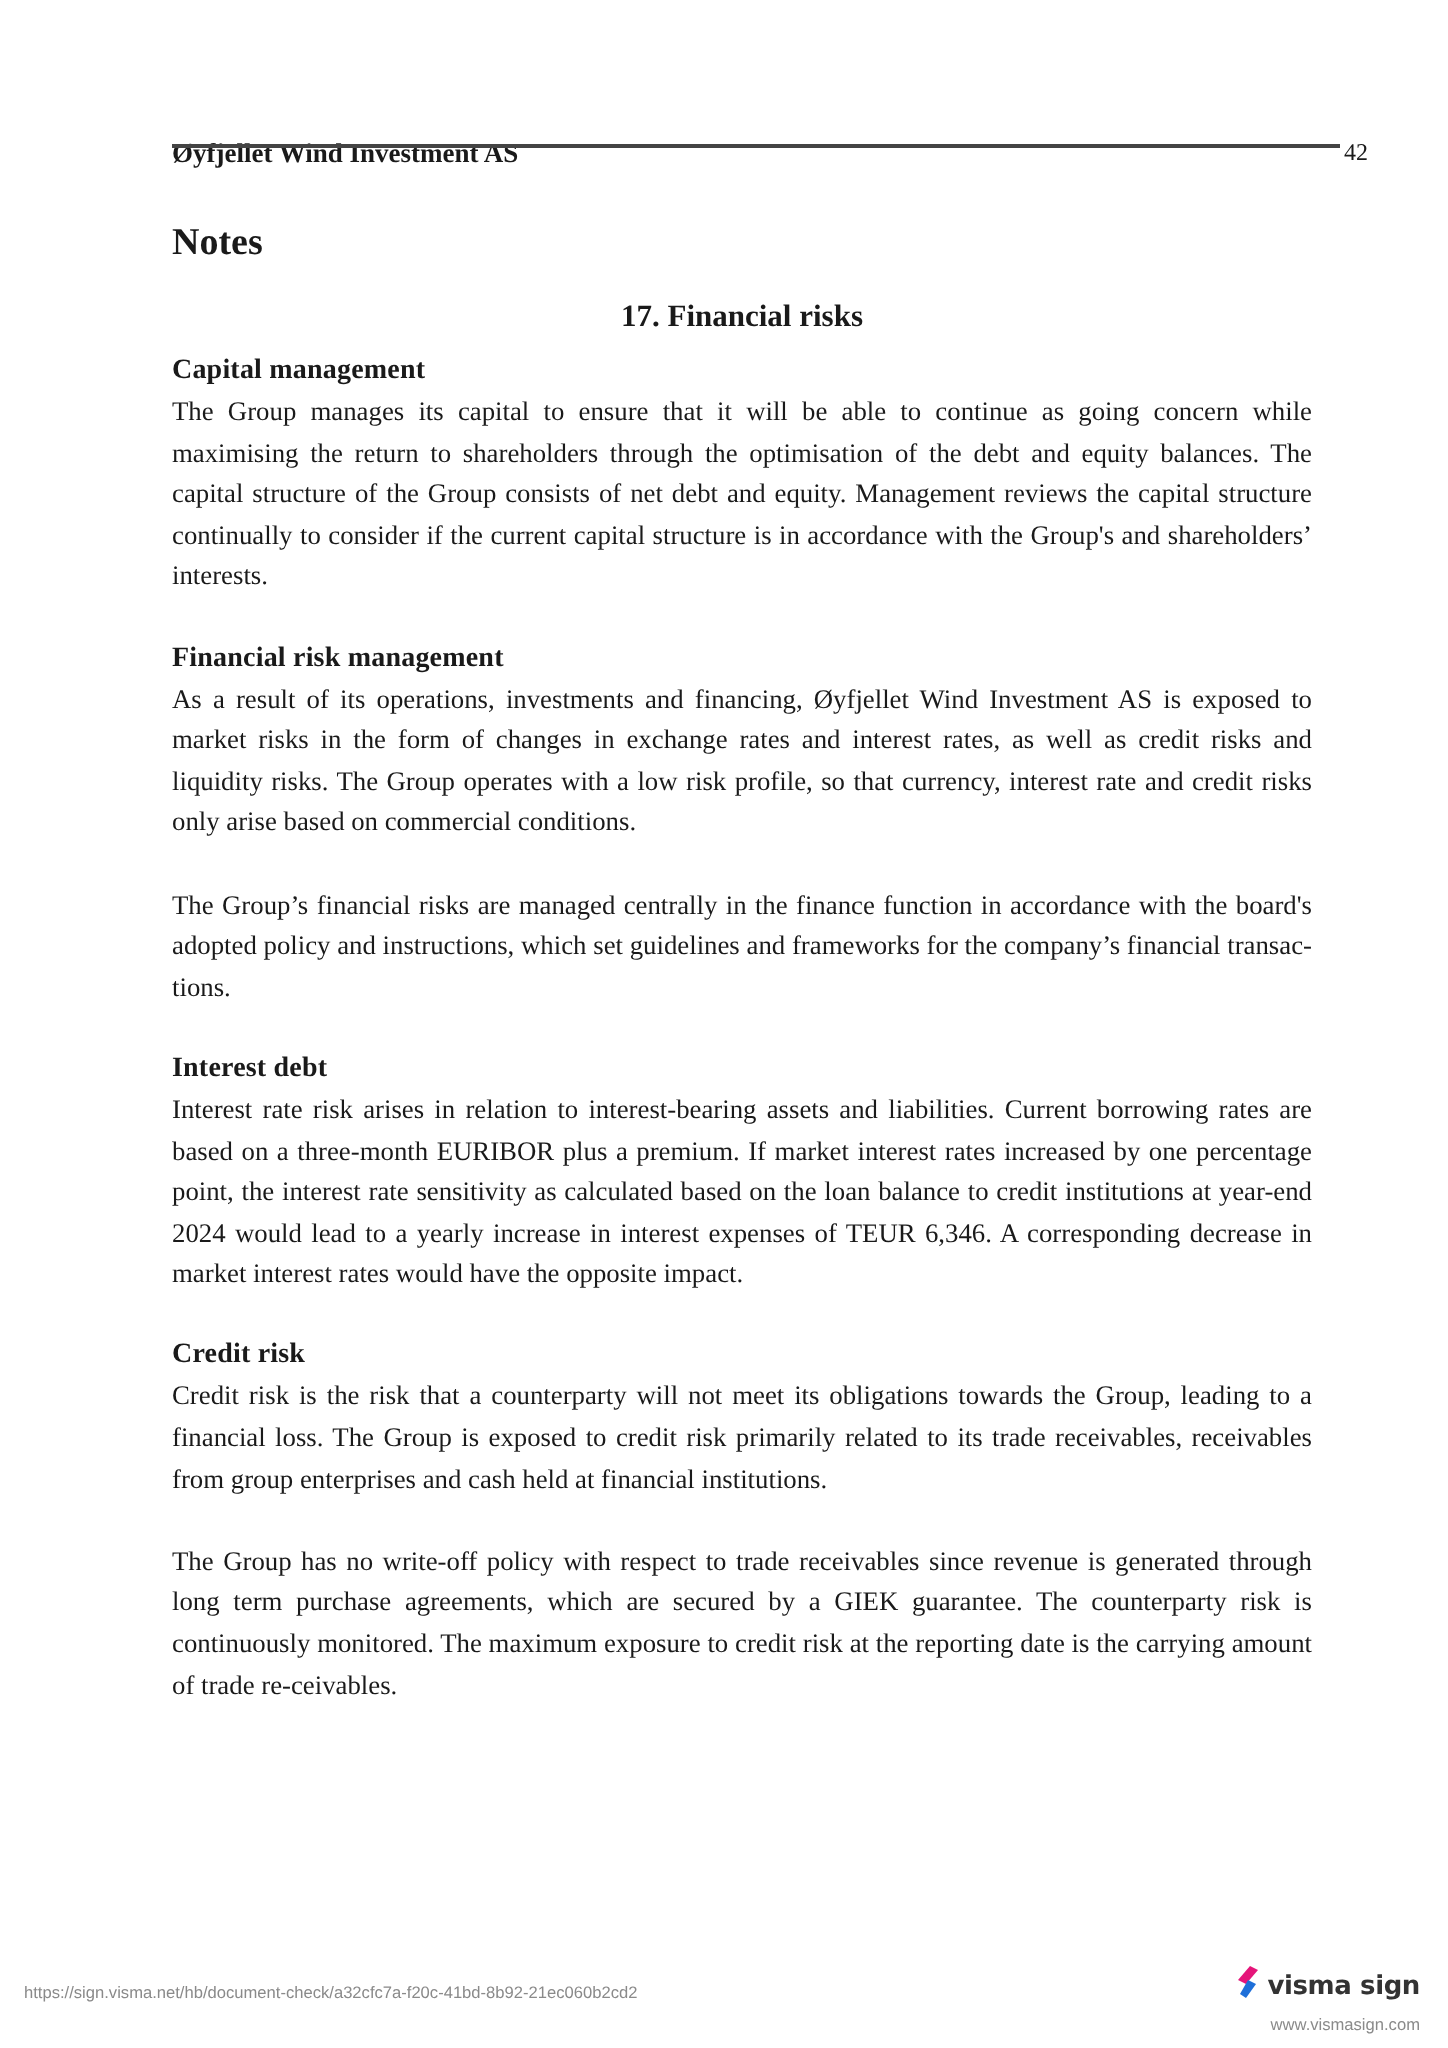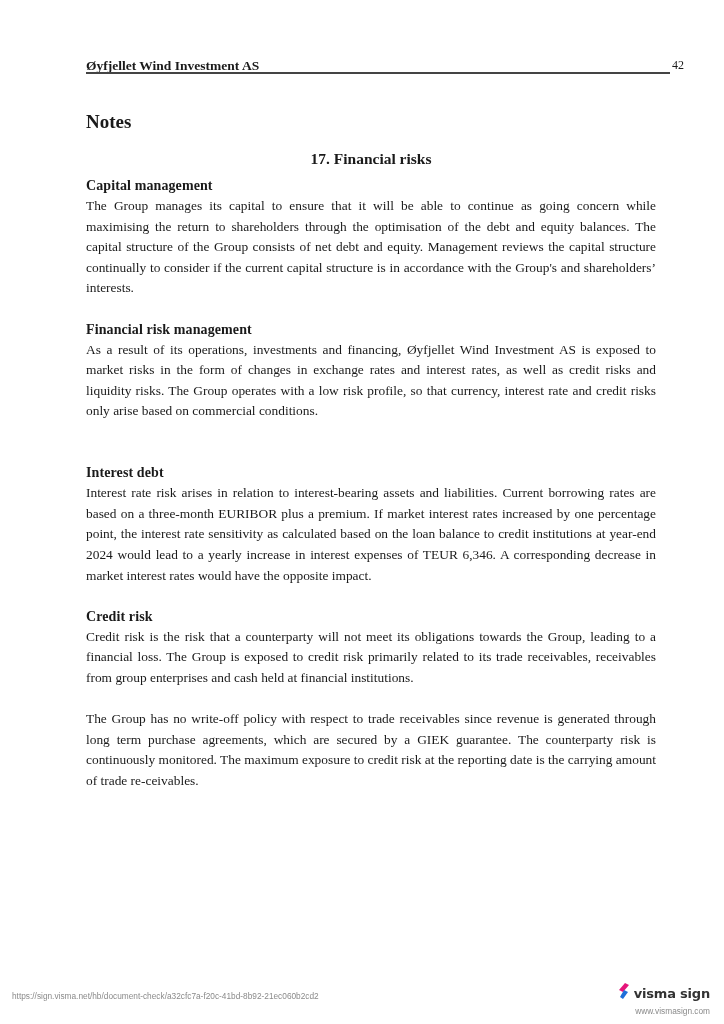--- a/index.html
+++ b/index.html
@@ -1,17 +1,17 @@
 <!DOCTYPE html>
 <html><head>
 <meta charset="utf-8">
 <style>
   html, body { margin: 0; padding: 0; background: #ffffff; }
   body { width: 724px; height: 1024px; position: relative; overflow: hidden; font-family: "Liberation Serif", serif; color: #1a1a1a; }
-  .header { position: absolute; left: 86px; top: 58px; width: 598px; height: 16px; }
+  .header { position: absolute; left: 86px; top: 69px; width: 598px; height: 16px; }
   .header-title { position: absolute; left: 0; top: 0; font-weight: bold; font-size: 13.5px; }
   .header-page { position: absolute; right: 0; top: 0; font-size: 12px; }
   .header-rule { position: absolute; left: 86px; top: 72px; width: 584px; height: 2px; background: #444; }
   .content { position: absolute; left: 86px; top: 110px; width: 570px; }
   h1 { font-size: 19px; font-weight: bold; margin: 0; line-height: 24px; }
   h2 { font-size: 15.5px; font-weight: bold; margin: 14px 0 0 0; line-height: 22px; text-align: center; }
   h3 { font-size: 14px; font-weight: bold; margin: 0; line-height: 20px; letter-spacing: 0.1px; }
   .sec { margin-top: 0; }
   p { font-size: 13.4px; line-height: 20.6px; margin: 0; text-align: justify; }
   .gap { height: 20.6px; }
@@ -37,20 +37,21 @@
   <div class="sec" style="margin-top:6px;">
     <h3>Capital management</h3>
     <p>The Group manages its capital to ensure that it will be able to continue as going concern while maximising the return to shareholders through the optimisation of the debt and equity balances. The capital structure of the Group consists of net debt and equity. Management reviews the capital structure continually to consider if the current capital structure is in accordance with the Group's and shareholders’ interests.</p>
   </div>
   <div class="gap"></div>
 
   <div class="sec">
     <h3>Financial risk management</h3>
     <p>As a result of its operations, investments and financing, Øyfjellet Wind Investment AS is exposed to market risks in the form of changes in exchange rates and interest rates, as well as credit risks and liquidity risks. The Group operates with a low risk profile, so that currency, interest rate and credit risks only arise based on commercial conditions.</p>
     <div class="gap"></div>
+    <p>The Group’s financial risks are managed centrally in the finance function in accordance with the board's adopted policy and instructions, which set guidelines and frameworks for the company’s financial transac-tions.</p>
   </div>
   <div class="gap"></div>
 
   <div class="sec">
     <h3>Interest debt</h3>
     <p>Interest rate risk arises in relation to interest-bearing assets and liabilities. Current borrowing rates are based on a three-month EURIBOR plus a premium. If market interest rates increased by one percentage point, the interest rate sensitivity as calculated based on the loan balance to credit institutions at year-end 2024 would lead to a yearly increase in interest expenses of TEUR 6,346. A corresponding decrease in market interest rates would have the opposite impact.</p>
   </div>
   <div class="gap"></div>
 
   <div class="sec">

